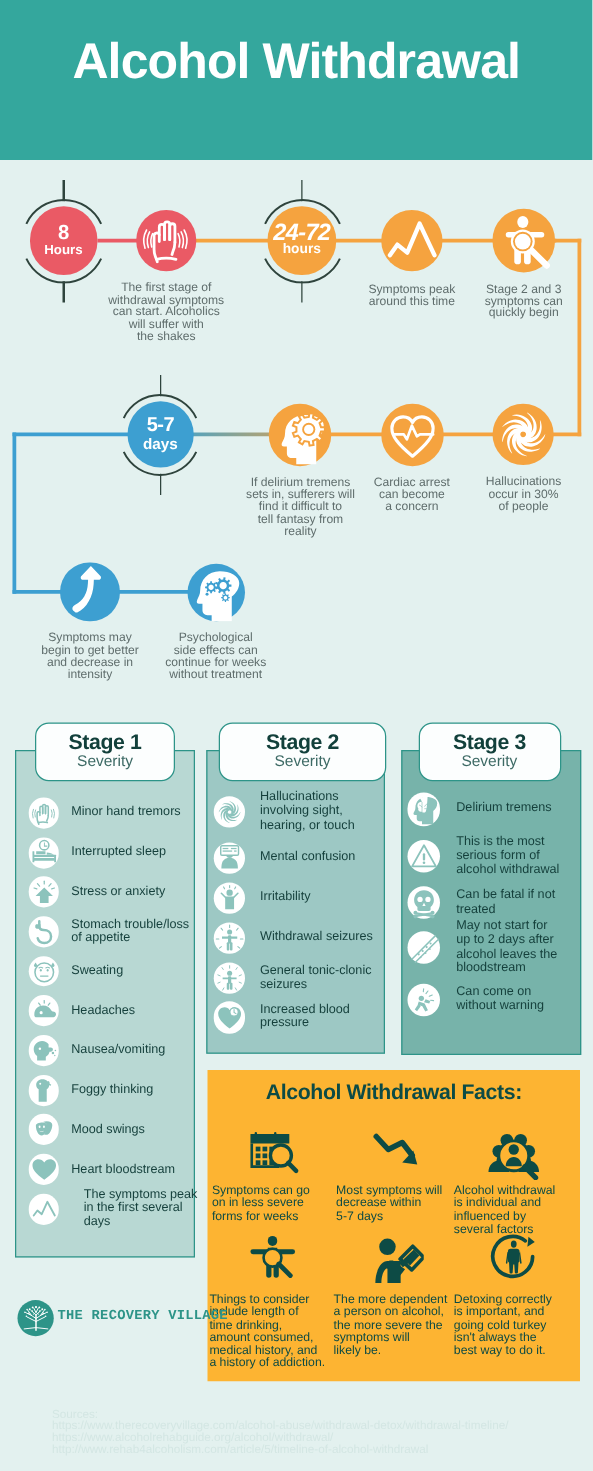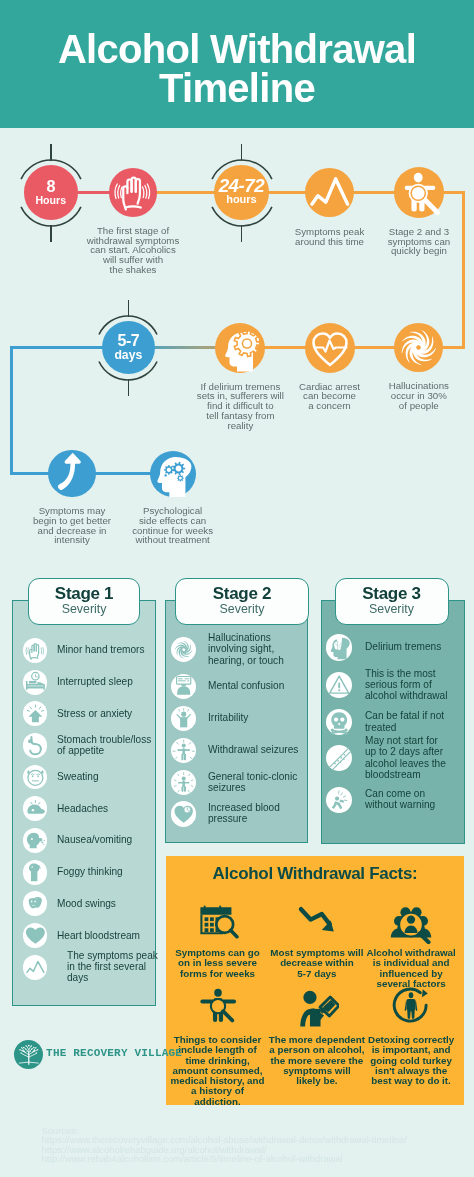--- a/index.html
+++ b/index.html
@@ -20,33 +20,32 @@
 .stagehdr{position:absolute;box-sizing:border-box;background:#fcfefe;border:1.7px solid #2d9488;
    border-radius:11px;text-align:center;}
 .stagehdr .s1{color:#12403b;font-size:17px;font-weight:bold;line-height:19px;padding-top:5.5px;letter-spacing:-0.3px;}
 .stagehdr .s2{color:#3d6a65;font-size:12.4px;line-height:13px;}
 .bullet{position:absolute;border-radius:50%;background:#fff;}
 .bullet svg{position:absolute;left:0;top:0;}
 .itxt{position:absolute;color:#143f3b;font-size:10.1px;line-height:11.3px;}
 .facts{position:absolute;background:#fdb432;}
 .factstitle{position:absolute;left:0;width:100%;text-align:center;color:#0d4b45;
   font-size:17px;font-weight:bold;letter-spacing:-0.3px;}
-.fact{position:absolute;text-align:center;color:#0c4a44;font-size:9.8px;line-height:10.3px;font-weight:bold;}
+.fact{position:absolute;color:#0c4a44;font-size:9.8px;line-height:10.3px;}
 .facticon{position:absolute;}
 .logotxt{position:absolute;color:#2d9488;font-size:11px;font-weight:bold;letter-spacing:.2px;font-family:Liberation Mono, monospace;}
 .sources{position:absolute;color:#d3e6e3;font-size:9.4px;line-height:9.4px;white-space:pre;}
 </style>
 </head>
 <body>
 
 <div class="page">
   <div class="header">
     <div class="title">
       <div>Alcohol Withdrawal</div>
-      <div>Timeline</div>
     </div>
   </div>
   <div>
     <div class="conn" style="left:78.0px;top:190.8px;width:34.0px;height:3.4px;background:#ea5a65;"></div>
     <div class="conn" style="left:150.0px;top:190.8px;width:295.0px;height:3.4px;background:#f5a33f;"></div>
     <div class="conn" style="left:440.0px;top:190.8px;width:25.0px;height:3.4px;background:#f5a33f;"></div>
     <div class="conn" style="left:461.6px;top:190.8px;width:3.4px;height:158.4px;background:#f5a33f;"></div>
     <div class="conn" style="left:418.0px;top:345.8px;width:47.0px;height:3.4px;background:#f5a33f;"></div>
     <div class="conn" style="left:262.0px;top:345.8px;width:160.0px;height:3.4px;background:#f5a33f;"></div>
     <div class="conn" style="left:152.0px;top:345.8px;width:112.0px;height:3.4px;background:linear-gradient(to right,#55a3bd,#f5a33f);"></div>

